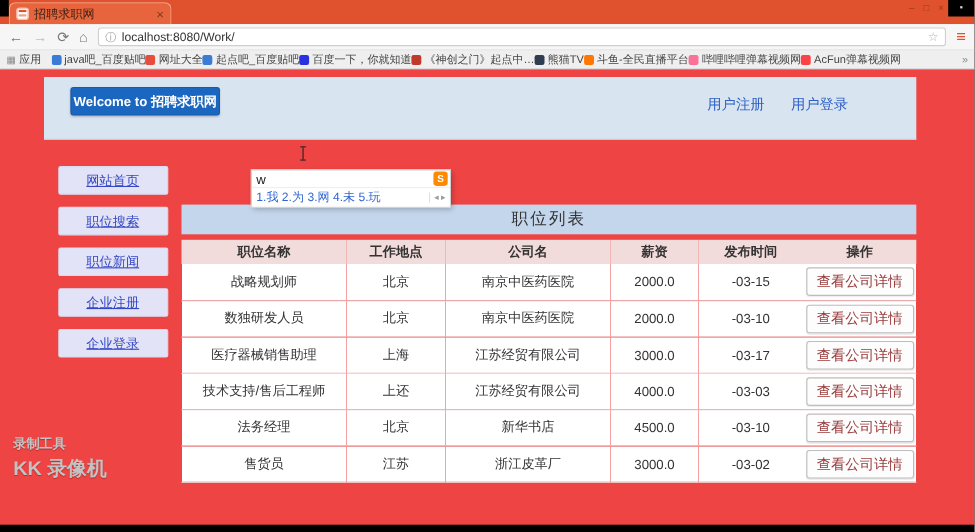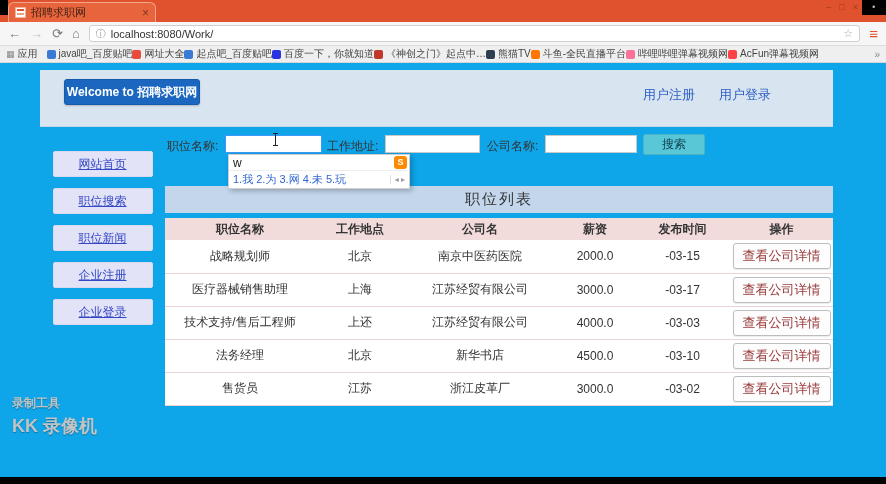--- a/index.html
+++ b/index.html
@@ -37,21 +37,21 @@
                   border-bottom:1px solid #d6d6d6; display:flex; align-items:center;
                   padding:0 6px; gap:9px; overflow:hidden; white-space:nowrap; }
   .apps { display:flex; align-items:center; gap:3px; font-size:10px; color:#444; flex:0 0 auto; }
   .grid-ic { font-size:9px; color:#8a8a8a; }
   #bookmarks-list { display:flex; align-items:center; gap:0; overflow:hidden; flex:1; }
   .bm { display:flex; align-items:center; gap:3px; font-size:10px; color:#444; flex:0 0 auto; }
   .fav { width:9px; height:9px; border-radius:2px; flex:0 0 auto; }
   .bm-ovf { font-size:10px; color:#8a8a8a; flex:0 0 auto; }
 
   
-  #page { position:absolute; left:0; top:63px; width:886px; height:415px; background:#0ea5e9; }
+  #page { position:absolute; left:0; top:63px; width:886px; height:415px; background:#ef4444; }
   #band { position:absolute; left:40px; top:7px; width:793px; height:57px; background:#d9e4f1;
           border-bottom:1px solid #c5d5e8; }
   #welcome-btn { position:absolute; left:24px; top:9px; width:136px; height:26px; background:#1b67c0;
                  border:1px solid #155aab; border-radius:3px; color:#fff; font-size:12px; font-weight:bold;
                  display:flex; align-items:center; justify-content:center; box-shadow:0 1px 2px rgba(0,0,0,.2); }
   .band-link { position:absolute; top:16px; font-size:13px; color:#2d5fc4; cursor:default; }
   #register-link { left:603px; }
   #login-link { left:679px; }
 
   #sidebar { position:absolute; left:40px; top:64px; width:125px; padding-top:24px; }
@@ -201,29 +201,20 @@
     <div id="sidebar">
         <div class="side-btn">网站首页</div>
         <div class="side-btn">职位搜索</div>
         <div class="side-btn">职位新闻</div>
         <div class="side-btn">企业注册</div>
         <div class="side-btn">企业登录</div>
       </div>
 
     <div id="main">
 
-      <div id="search-row">
-        <span id="lbl-job" class="s-label">职位名称:</span>
-        <input id="job-input" class="s-input" type="text" style="">
-        <span id="lbl-addr" class="s-label">工作地址:</span>
-        <input id="addr-input" class="s-input" type="text" style="">
-        <span id="lbl-comp" class="s-label">公司名称:</span>
-        <input id="comp-input" class="s-input" type="text" style="">
-        <div id="search-btn">搜索</div>
-      </div>
 
       <div id="ime">
         <div class="ime-typed">w</div>
         <div class="ime-cands">
           <span>1.我 2.为 3.网 4.未 5.玩</span>
           <span class="ime-arrows">◂ ▸</span>
         </div>
         <div class="ime-logo">S</div>
       </div>
 
@@ -251,20 +242,28 @@
         <tbody id="job-tbody">
             <tr>
               <td class="c-name">战略规划师</td>
               <td>北京</td>
               <td>南京中医药医院</td>
               <td>2000.0</td>
               <td>-03-15</td>
               <td><span class="view-btn">查看公司详情</span></td>
             </tr>
             <tr>
+              <td class="c-name">数独研发人员</td>
+              <td>北京</td>
+              <td>南京中医药医院</td>
+              <td>2000.0</td>
+              <td>-03-10</td>
+              <td><span class="view-btn">查看公司详情</span></td>
+            </tr>
+            <tr>
               <td class="c-name">医疗器械销售助理</td>
               <td>上海</td>
               <td>江苏经贸有限公司</td>
               <td>3000.0</td>
               <td>-03-17</td>
               <td><span class="view-btn">查看公司详情</span></td>
             </tr>
             <tr>
               <td class="c-name">技术支持/售后工程师</td>
               <td>上还</td>

